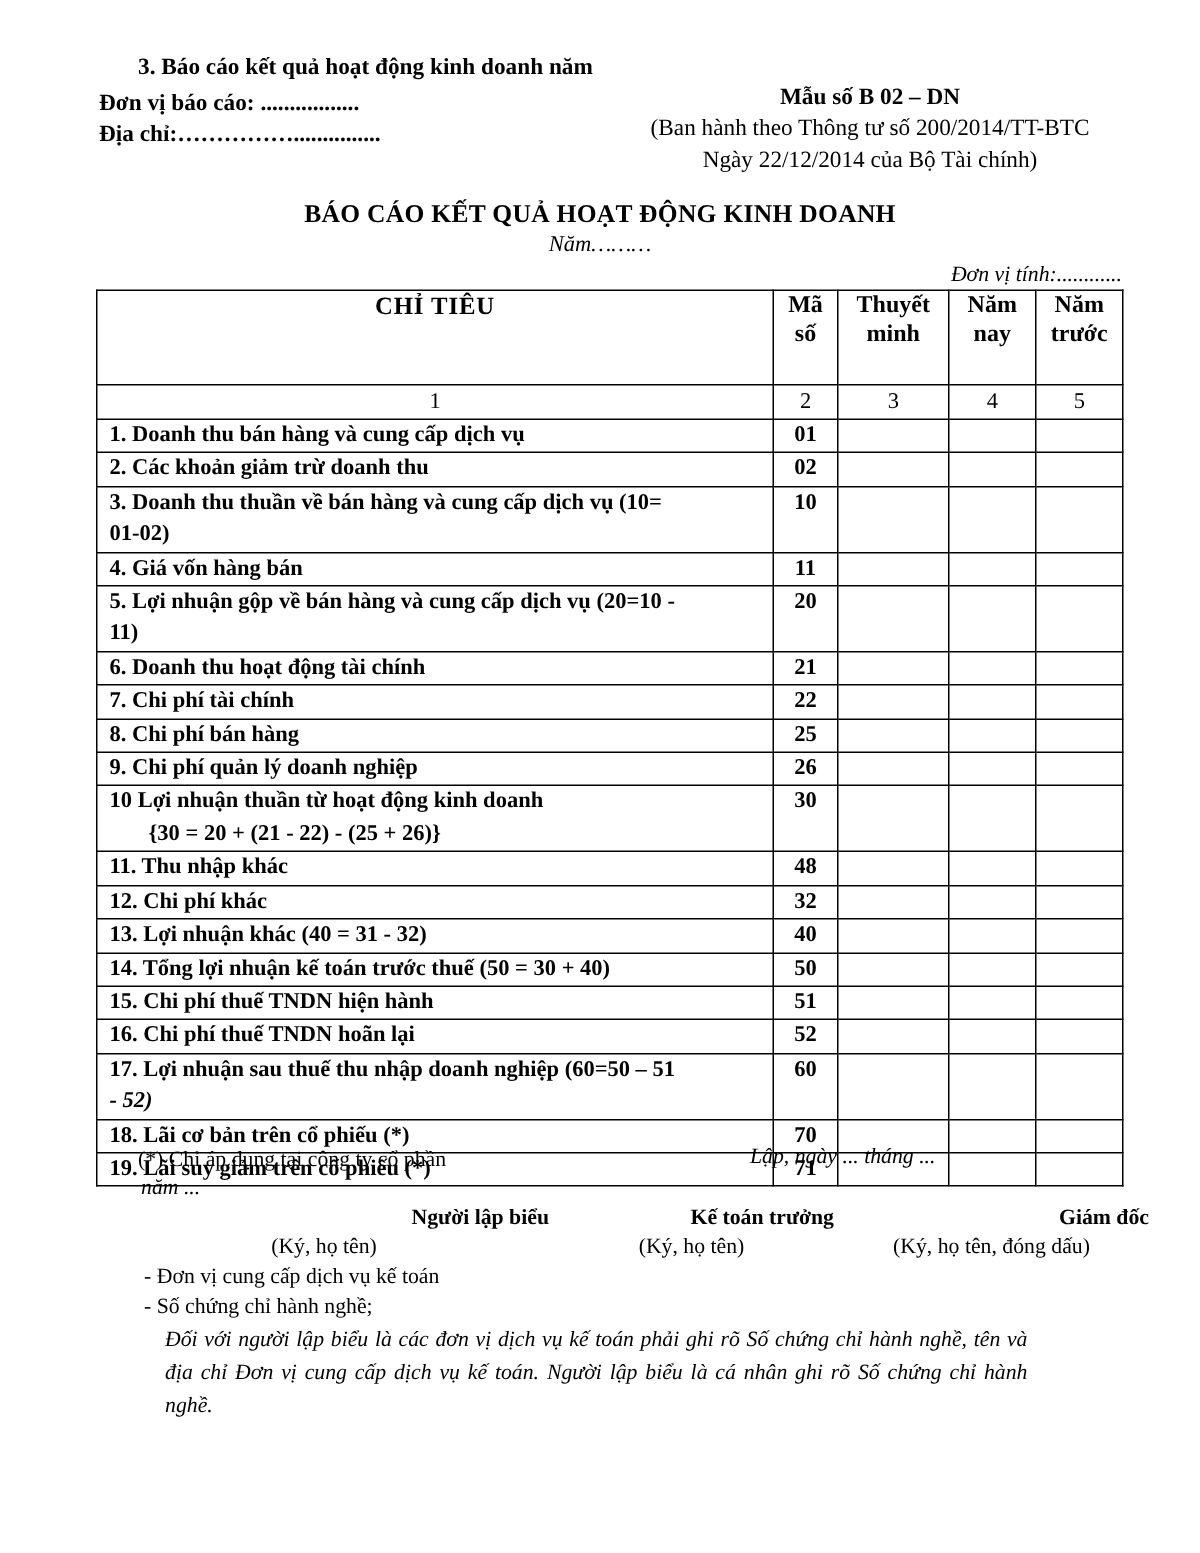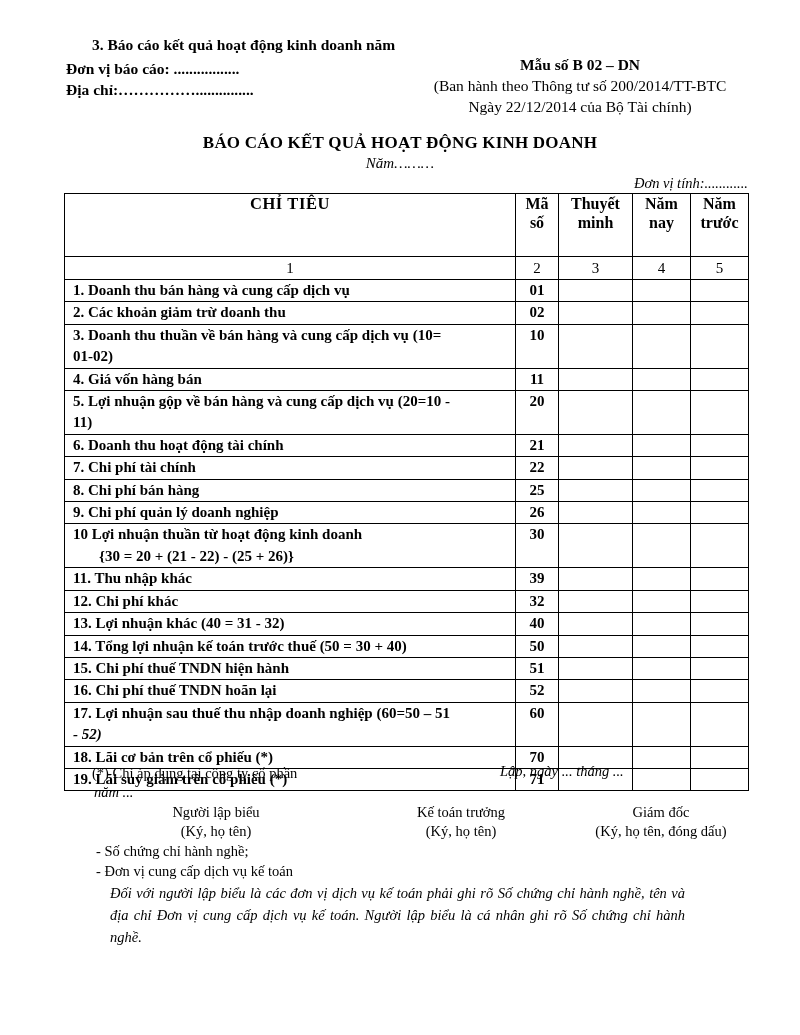--- a/index.html
+++ b/index.html
@@ -212,22 +212,23 @@
     top: 803px;
     width: 700px;
     display: flex;
   }
   .sign-col {
     text-align: center;
     font-size: 14.5px;
     line-height: 19px;
   }
   .sign-col .role {
-    font-weight: normal;
+    font-weight: bold;
     white-space: nowrap;
+    text-align: right;
   }
   .sign-col .note { white-space: nowrap; }
   .sign-col.c1 { width: 300px; }
   .sign-col.c2 { width: 190px; }
   .sign-col.c3 { width: 210px; }
 
   .fn-bullets {
     position: absolute;
     left: 96px;
     top: 841px;
@@ -375,21 +376,21 @@
           </tr>
           <tr>
             <td class="label"><span>10 Lợi nhuận thuần từ hoạt động kinh doanh</span><span class="sub-ind">{30 = 20 + (21 - 22) - (25 + 26)}</span></td>
             <td class="code">30</td>
             <td class="blank"></td>
             <td class="blank"></td>
             <td class="blank"></td>
           </tr>
           <tr>
             <td class="label"><span>11. Thu nhập khác</span></td>
-            <td class="code">39</td>
+            <td class="code">48</td>
             <td class="blank"></td>
             <td class="blank"></td>
             <td class="blank"></td>
           </tr>
           <tr>
             <td class="label"><span>12. Chi phí khác</span></td>
             <td class="code">32</td>
             <td class="blank"></td>
             <td class="blank"></td>
             <td class="blank"></td>
@@ -461,20 +462,20 @@
         <div class="role">Kế toán trưởng</div>
         <div class="note">(Ký, họ tên)</div>
       </div>
       <div class="sign-col c3">
         <div class="role">Giám đốc</div>
         <div class="note">(Ký, họ tên, đóng dấu)</div>
       </div>
     </div>
 
     <div class="fn-bullets">
+      <div>- Đơn vị cung cấp dịch vụ kế toán</div>
       <div>- Số chứng chỉ hành nghề;</div>
-      <div>- Đơn vị cung cấp dịch vụ kế toán</div>
     </div>
 
     <div class="fn-para">Đối với người lập biểu là các đơn vị dịch vụ kế toán phải ghi rõ Số chứng chỉ hành nghề, tên và địa chỉ Đơn vị cung cấp dịch vụ kế toán. Người lập biểu là cá nhân ghi rõ Số chứng chỉ hành nghề.</div>
   </div>
 
 </div>
 
 </body></html>

